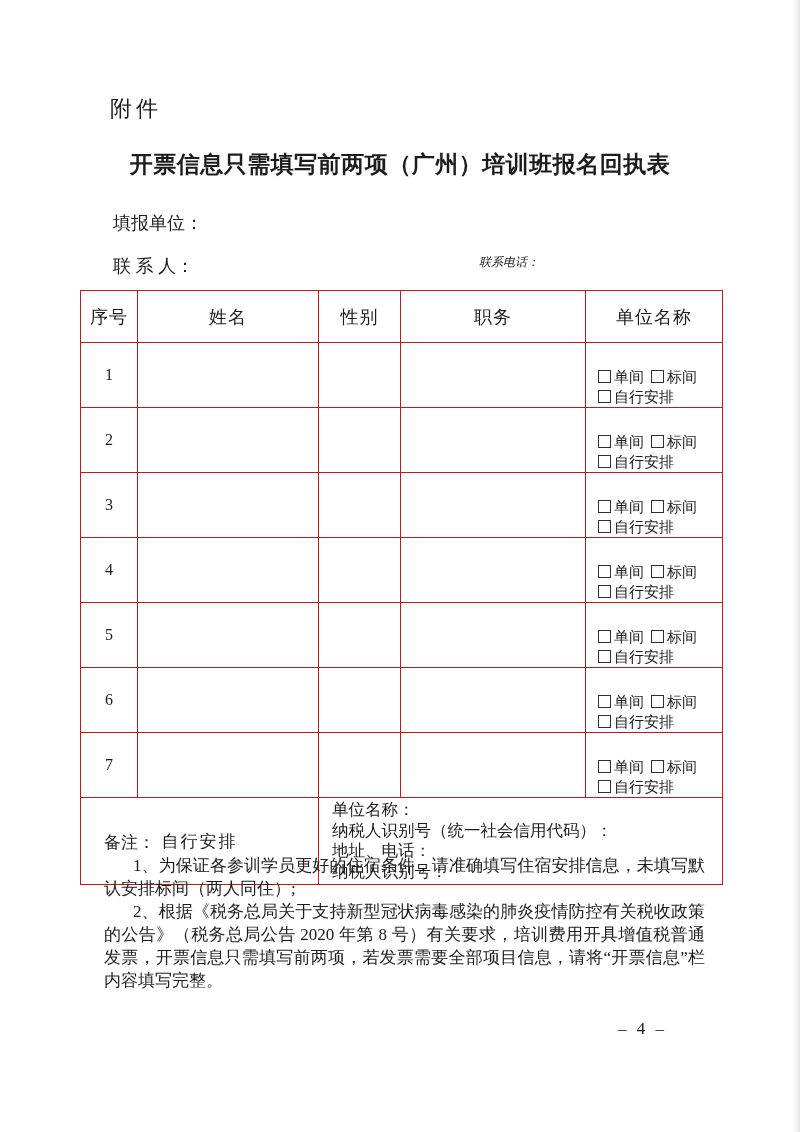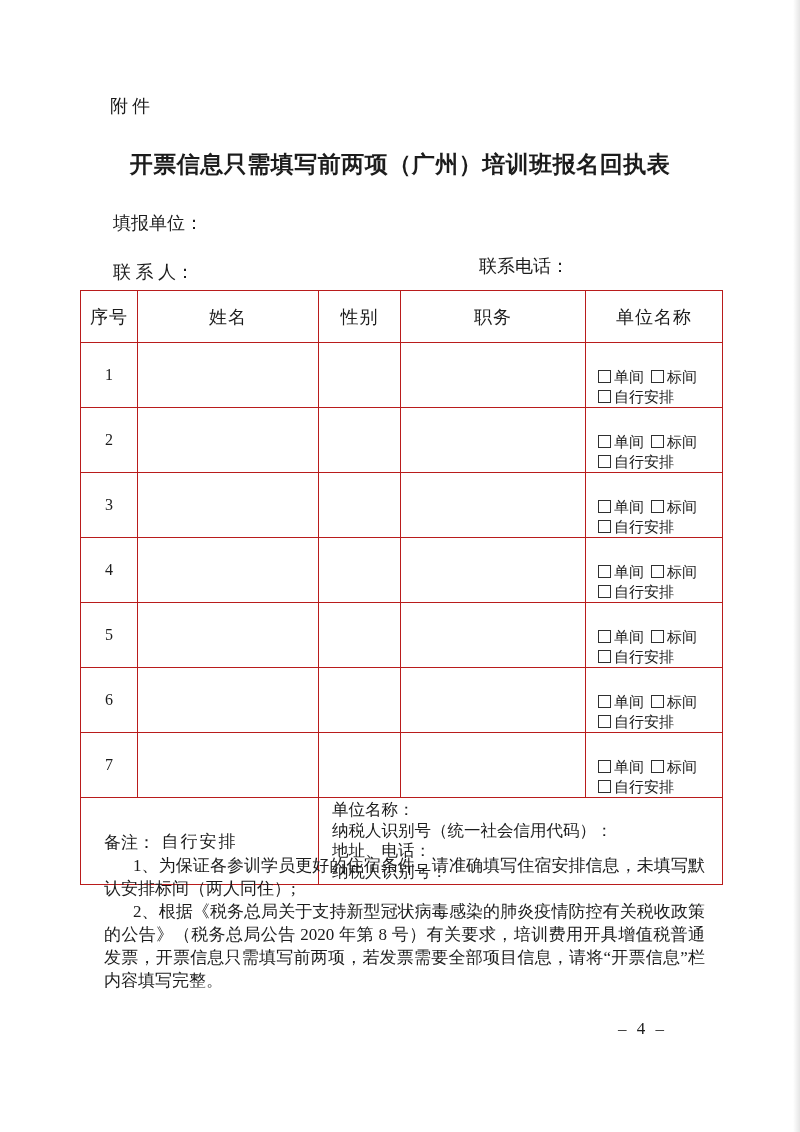--- a/index.html
+++ b/index.html
@@ -15,29 +15,29 @@
   
   .page::after {
     content:"";
     position:absolute; right:0; top:0; width:7px; height:100%;
     background:linear-gradient(to right, rgba(0,0,0,0), rgba(0,0,0,0.10));
     pointer-events:none;
   }
 
   .attachment {
     position:absolute; left:110px; top:94px;
-    font-size:18px; letter-spacing:4px;
+    font-size:22px; letter-spacing:4px;
   }
   .doc-title {
     position:absolute; left:0; top:149px; width:100%;
     text-align:center; font-size:23px; font-weight:bold; letter-spacing:0.5px;
   }
   .unit-line    { position:absolute; left:113px; top:211px; font-size:18px; }
-  .contact-line { position:absolute; left:113px; top:260px; font-size:18px; }
-  .phone-line   { position:absolute; left:479px; top:254px; font-size:18px; }
+  .contact-line { position:absolute; left:113px; top:254px; font-size:18px; }
+  .phone-line   { position:absolute; left:479px; top:254px; font-size:12px;font-style:italic; }
 
   table.form-table {
     position:absolute; left:80px; top:290px;
     border-collapse:collapse; table-layout:fixed;
   }
   .form-table col.c1 { width:57px; }
   .form-table col.c2 { width:181px; }
   .form-table col.c3 { width:82px; }
   .form-table col.c4 { width:185px; }
   .form-table col.c5 { width:137px; }

